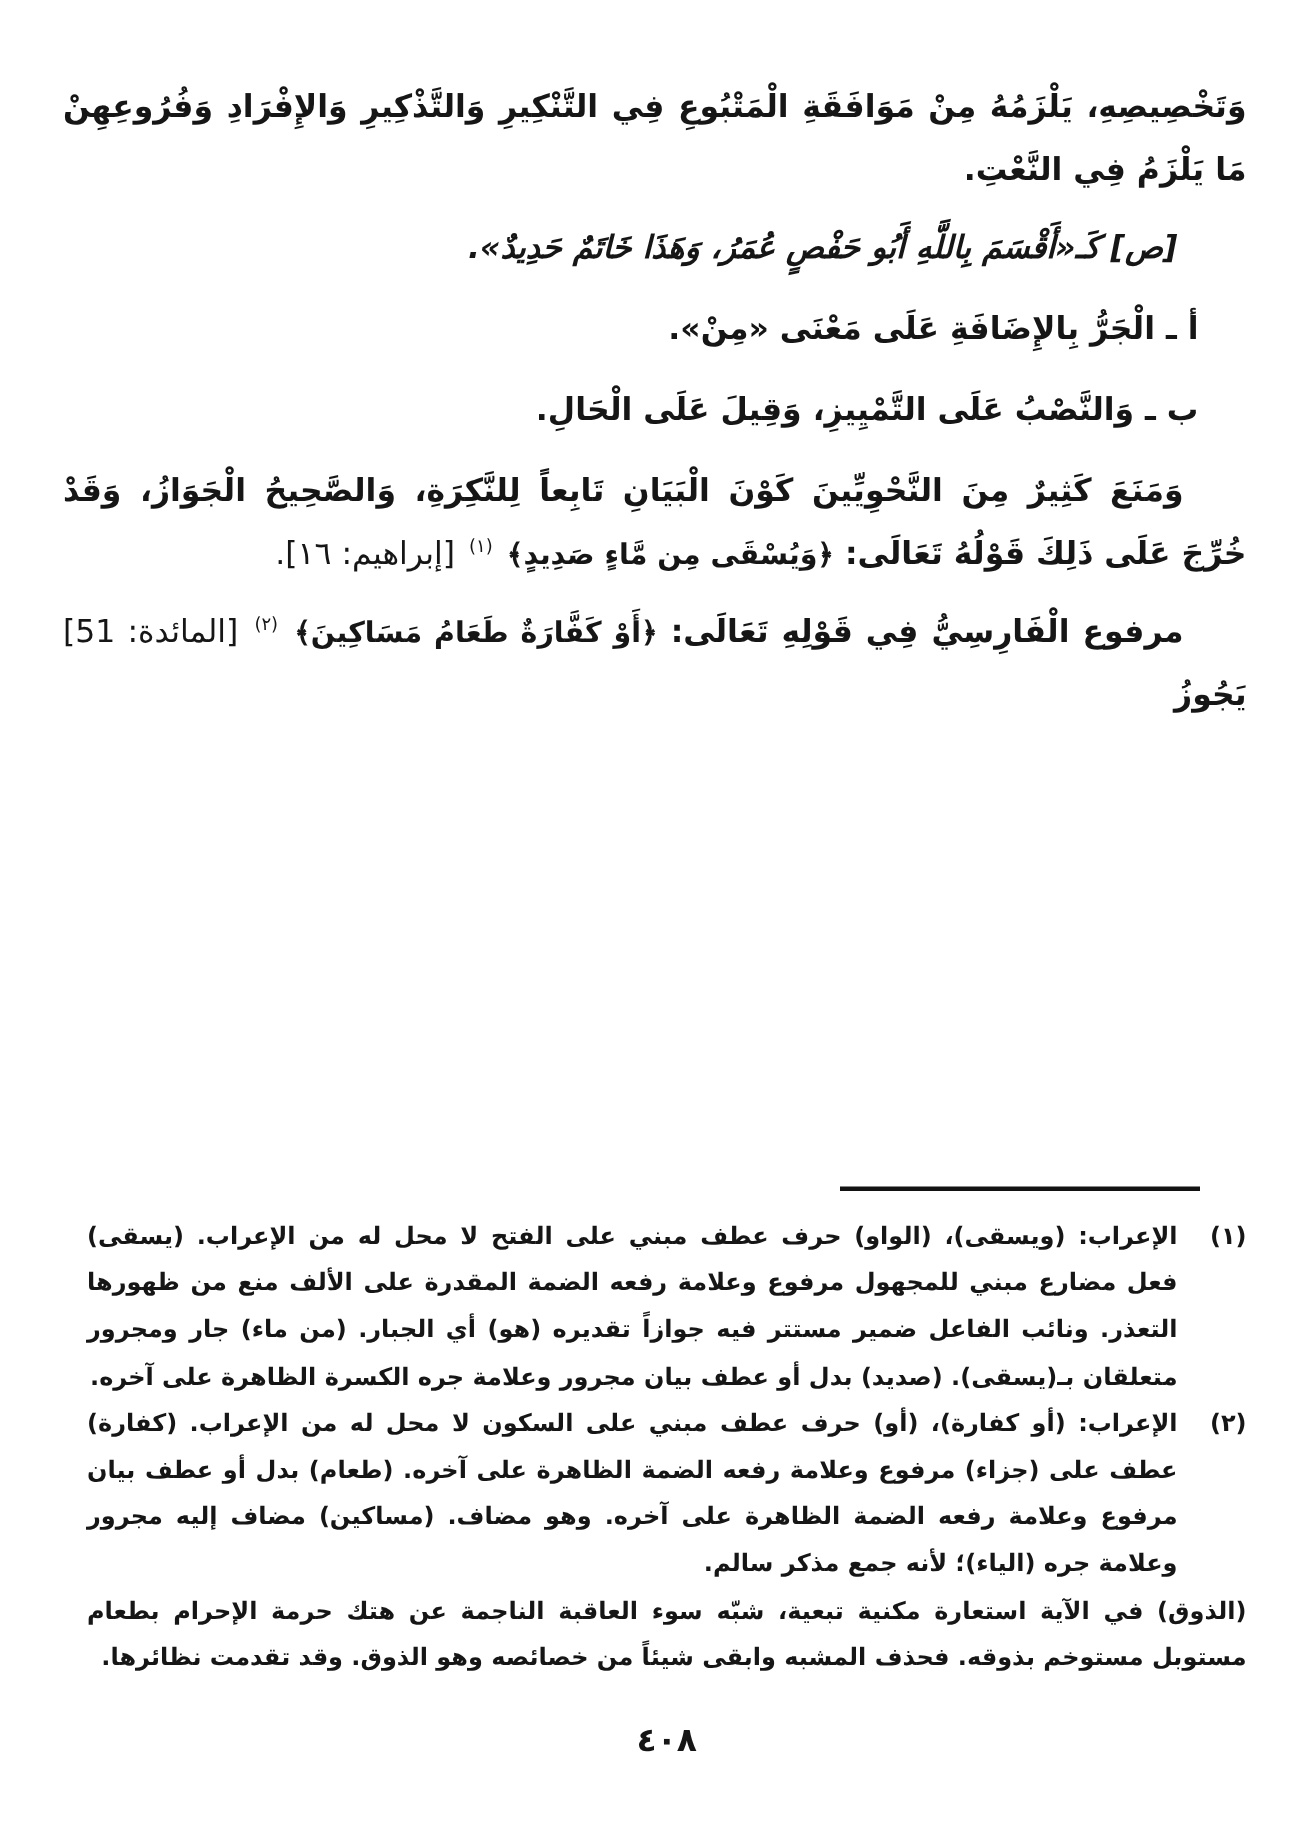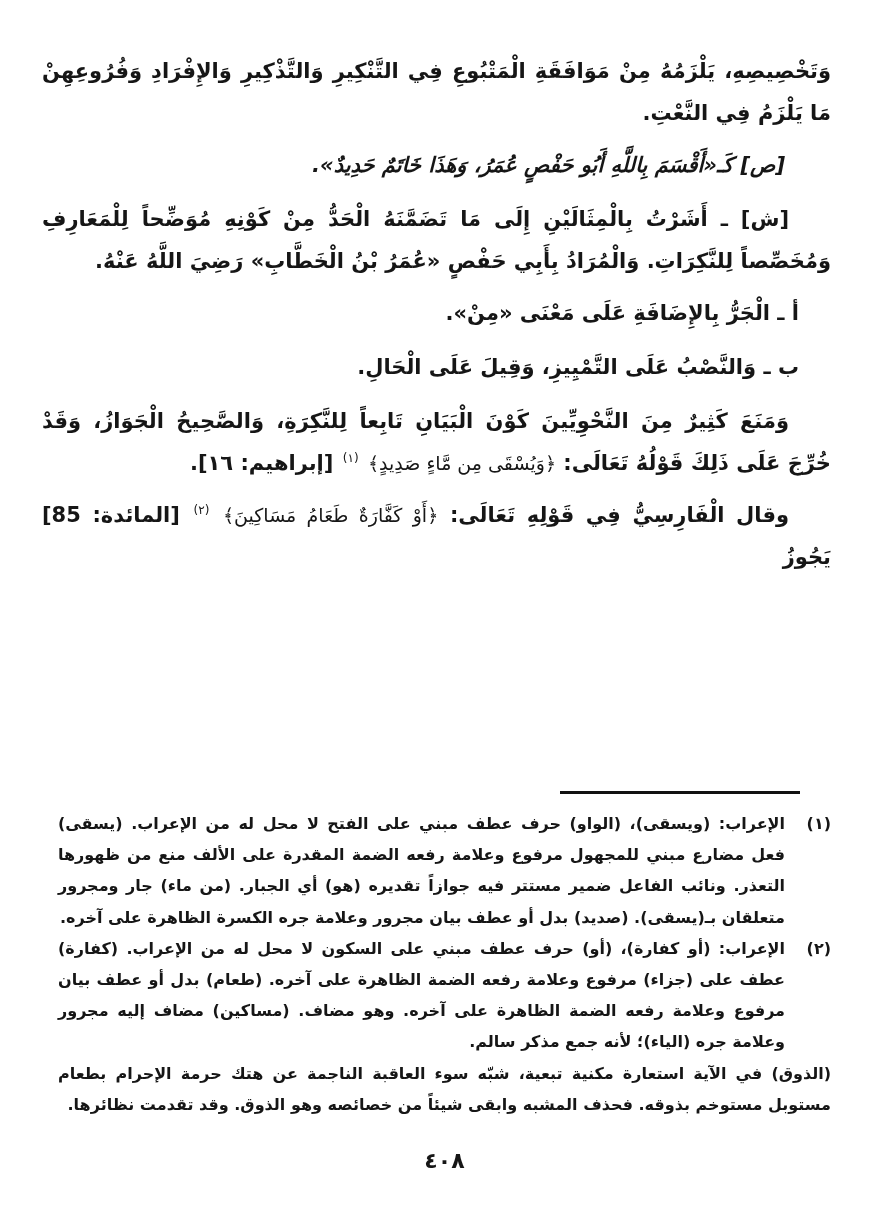--- a/index.html
+++ b/index.html
@@ -30,31 +30,31 @@
   }
   .para {
     margin: 0 0 10px 0;
     text-indent: 42px; 
   }
   .para.no-indent { text-indent: 0; }
   .para.example-line { text-indent: 46px; margin-bottom: 12px; font-style: italic; }
   .para.lead-line { text-indent: 52px; }
   .para.list-line { text-indent: 32px; margin-bottom: 12px; }
   .verse {
-    font-weight: 400;
+    font-weight: 700;
     font-size: 19px;
   }
   .fn-marker-sup {
     font-size: 12px;
     font-weight: 400;
     vertical-align: super;
     line-height: 0;
     margin: 0 2px;
   }
-  .verse-ref { font-weight: 700; }
+  .verse-ref { font-weight: 400; }
 
   .footnote-sep {
     position: absolute;
     top: 791px;
     right: 73px;
     width: 240px;
     height: 3px;
     background: #121212;
   }
   .footnotes {
@@ -98,41 +98,40 @@
 <body>
 
 <div class="page">
 
   <div class="main-text">
 
     <p class="para no-indent">وَتَخْصِيصِهِ، يَلْزَمُهُ مِنْ مَوَافَقَةِ الْمَتْبُوعِ فِي التَّنْكِيرِ وَالتَّذْكِيرِ وَالإِفْرَادِ وَفُرُوعِهِنْ مَا يَلْزَمُ فِي النَّعْتِ.</p>
 
     <p class="para example-line">[ص] كَـ«أَقْسَمَ بِاللَّهِ أَبُو حَفْصٍ عُمَرُ، وَهَذَا خَاتَمٌ حَدِيدٌ».</p>
 
-    <p class="para">[ش] ـ أَشَرْتُ بِالْمِثَالَيْنِ إِلَى مَا تَضَمَّنَهُ الْحَدُّ مِنْ كَوْنِهِ مُوَضِّحاً لِلْمَعَارِفِ وَمُخَصِّصاً لِلنَّكِرَاتِ. وَالْمُرَادُ بِأَبِي حَفْصٍ «عُمَرُ بْنُ الْخَطَّابِ» رَضِيَ اللَّهُ عَنْهُ.</p>
 
 
     <p class="para list-line">أ ـ الْجَرُّ بِالإِضَافَةِ عَلَى مَعْنَى «مِنْ».</p>
 
     <p class="para list-line">ب ـ وَالنَّصْبُ عَلَى التَّمْيِيزِ، وَقِيلَ عَلَى الْحَالِ.</p>
 
 
 
     <p class="para">
       <span>وَمَنَعَ كَثِيرٌ مِنَ النَّحْوِيِّينَ كَوْنَ الْبَيَانِ تَابِعاً لِلنَّكِرَةِ، وَالصَّحِيحُ الْجَوَازُ، وَقَدْ خُرِّجَ عَلَى ذَلِكَ قَوْلُهُ تَعَالَى: </span>
       <span class="verse">﴿وَيُسْقَى مِن مَّاءٍ صَدِيدٍ﴾</span>
       <sup class="fn-marker-sup">(١)</sup>
       <span class="verse-ref">[إبراهيم: ١٦].</span>
     </p>
 
     <p class="para">
-      <span>وقال الْفَارِسِيُّ فِي قَوْلِهِ تَعَالَى: </span>
+      <span>مرفوع الْفَارِسِيُّ فِي قَوْلِهِ تَعَالَى: </span>
       <span class="verse">﴿أَوْ كَفَّارَةٌ طَعَامُ مَسَاكِينَ﴾</span>
       <sup class="fn-marker-sup">(٢)</sup>
-      <span class="verse-ref">[المائدة: 85]</span>
+      <span class="verse-ref">[المائدة: 51]</span>
       <span> يَجُوزُ</span>
     </p>
 
   </div>
 
   <div class="footnote-sep"></div>
 
   <div class="footnotes">
 
     <div class="fn-item">

